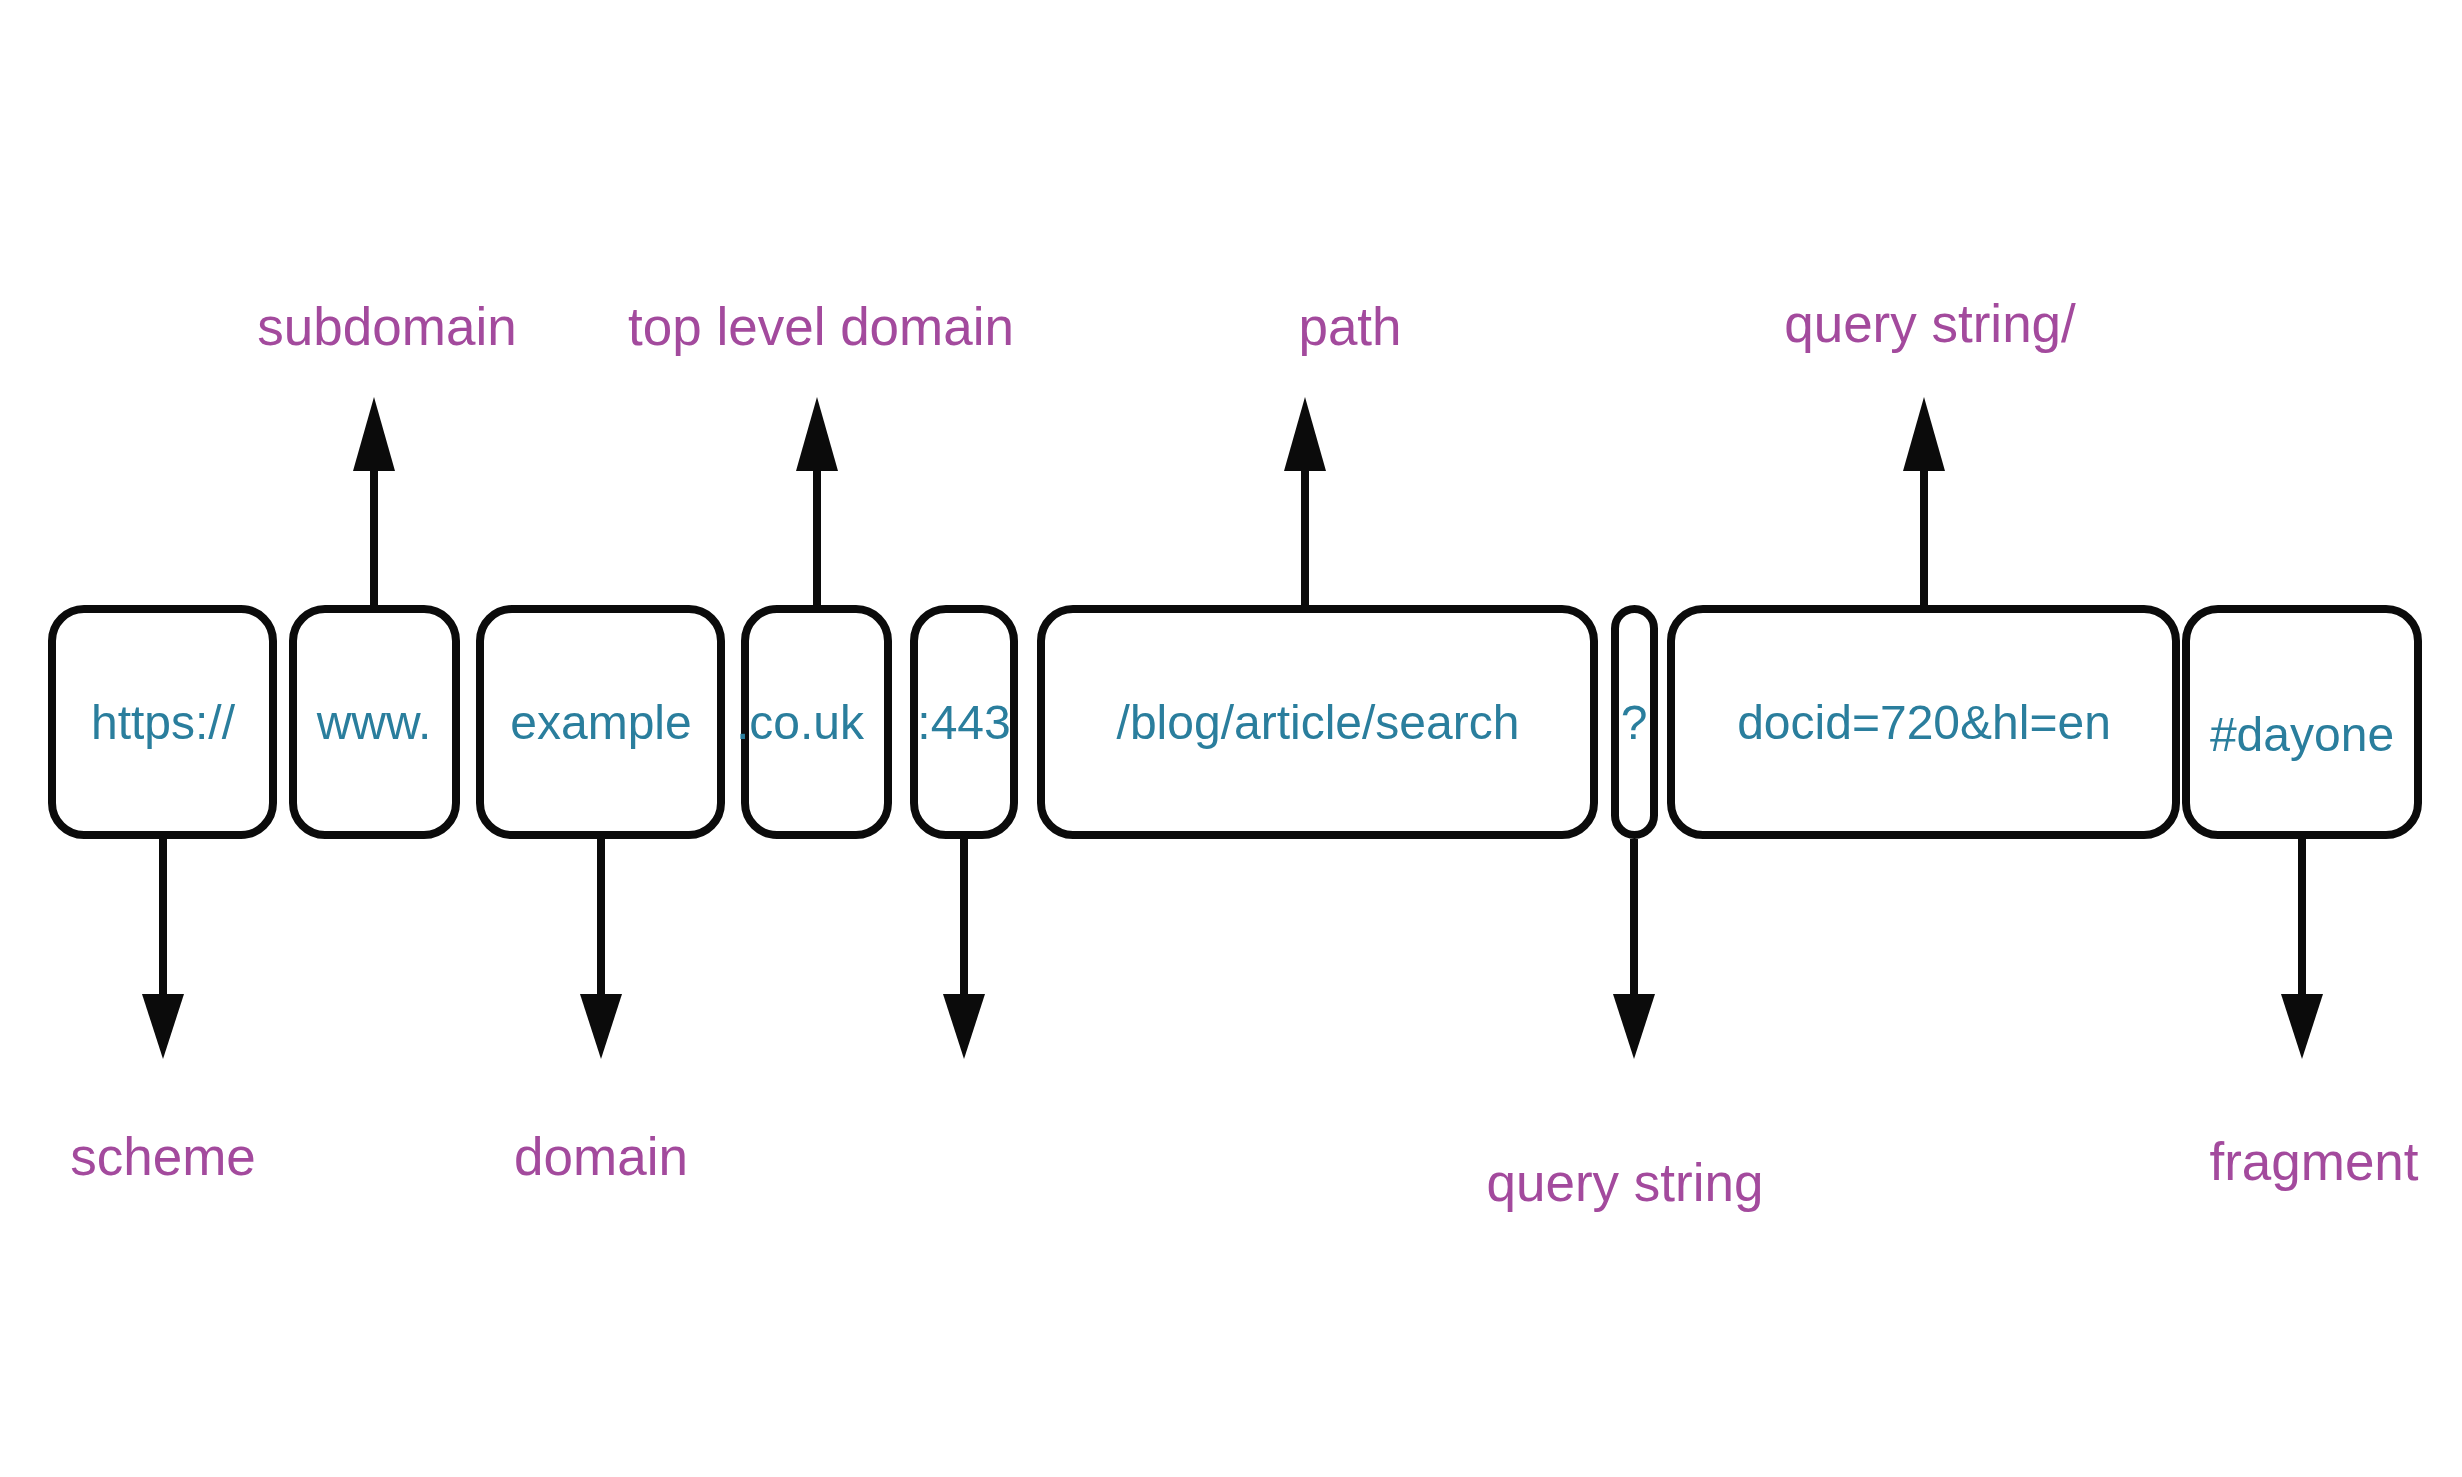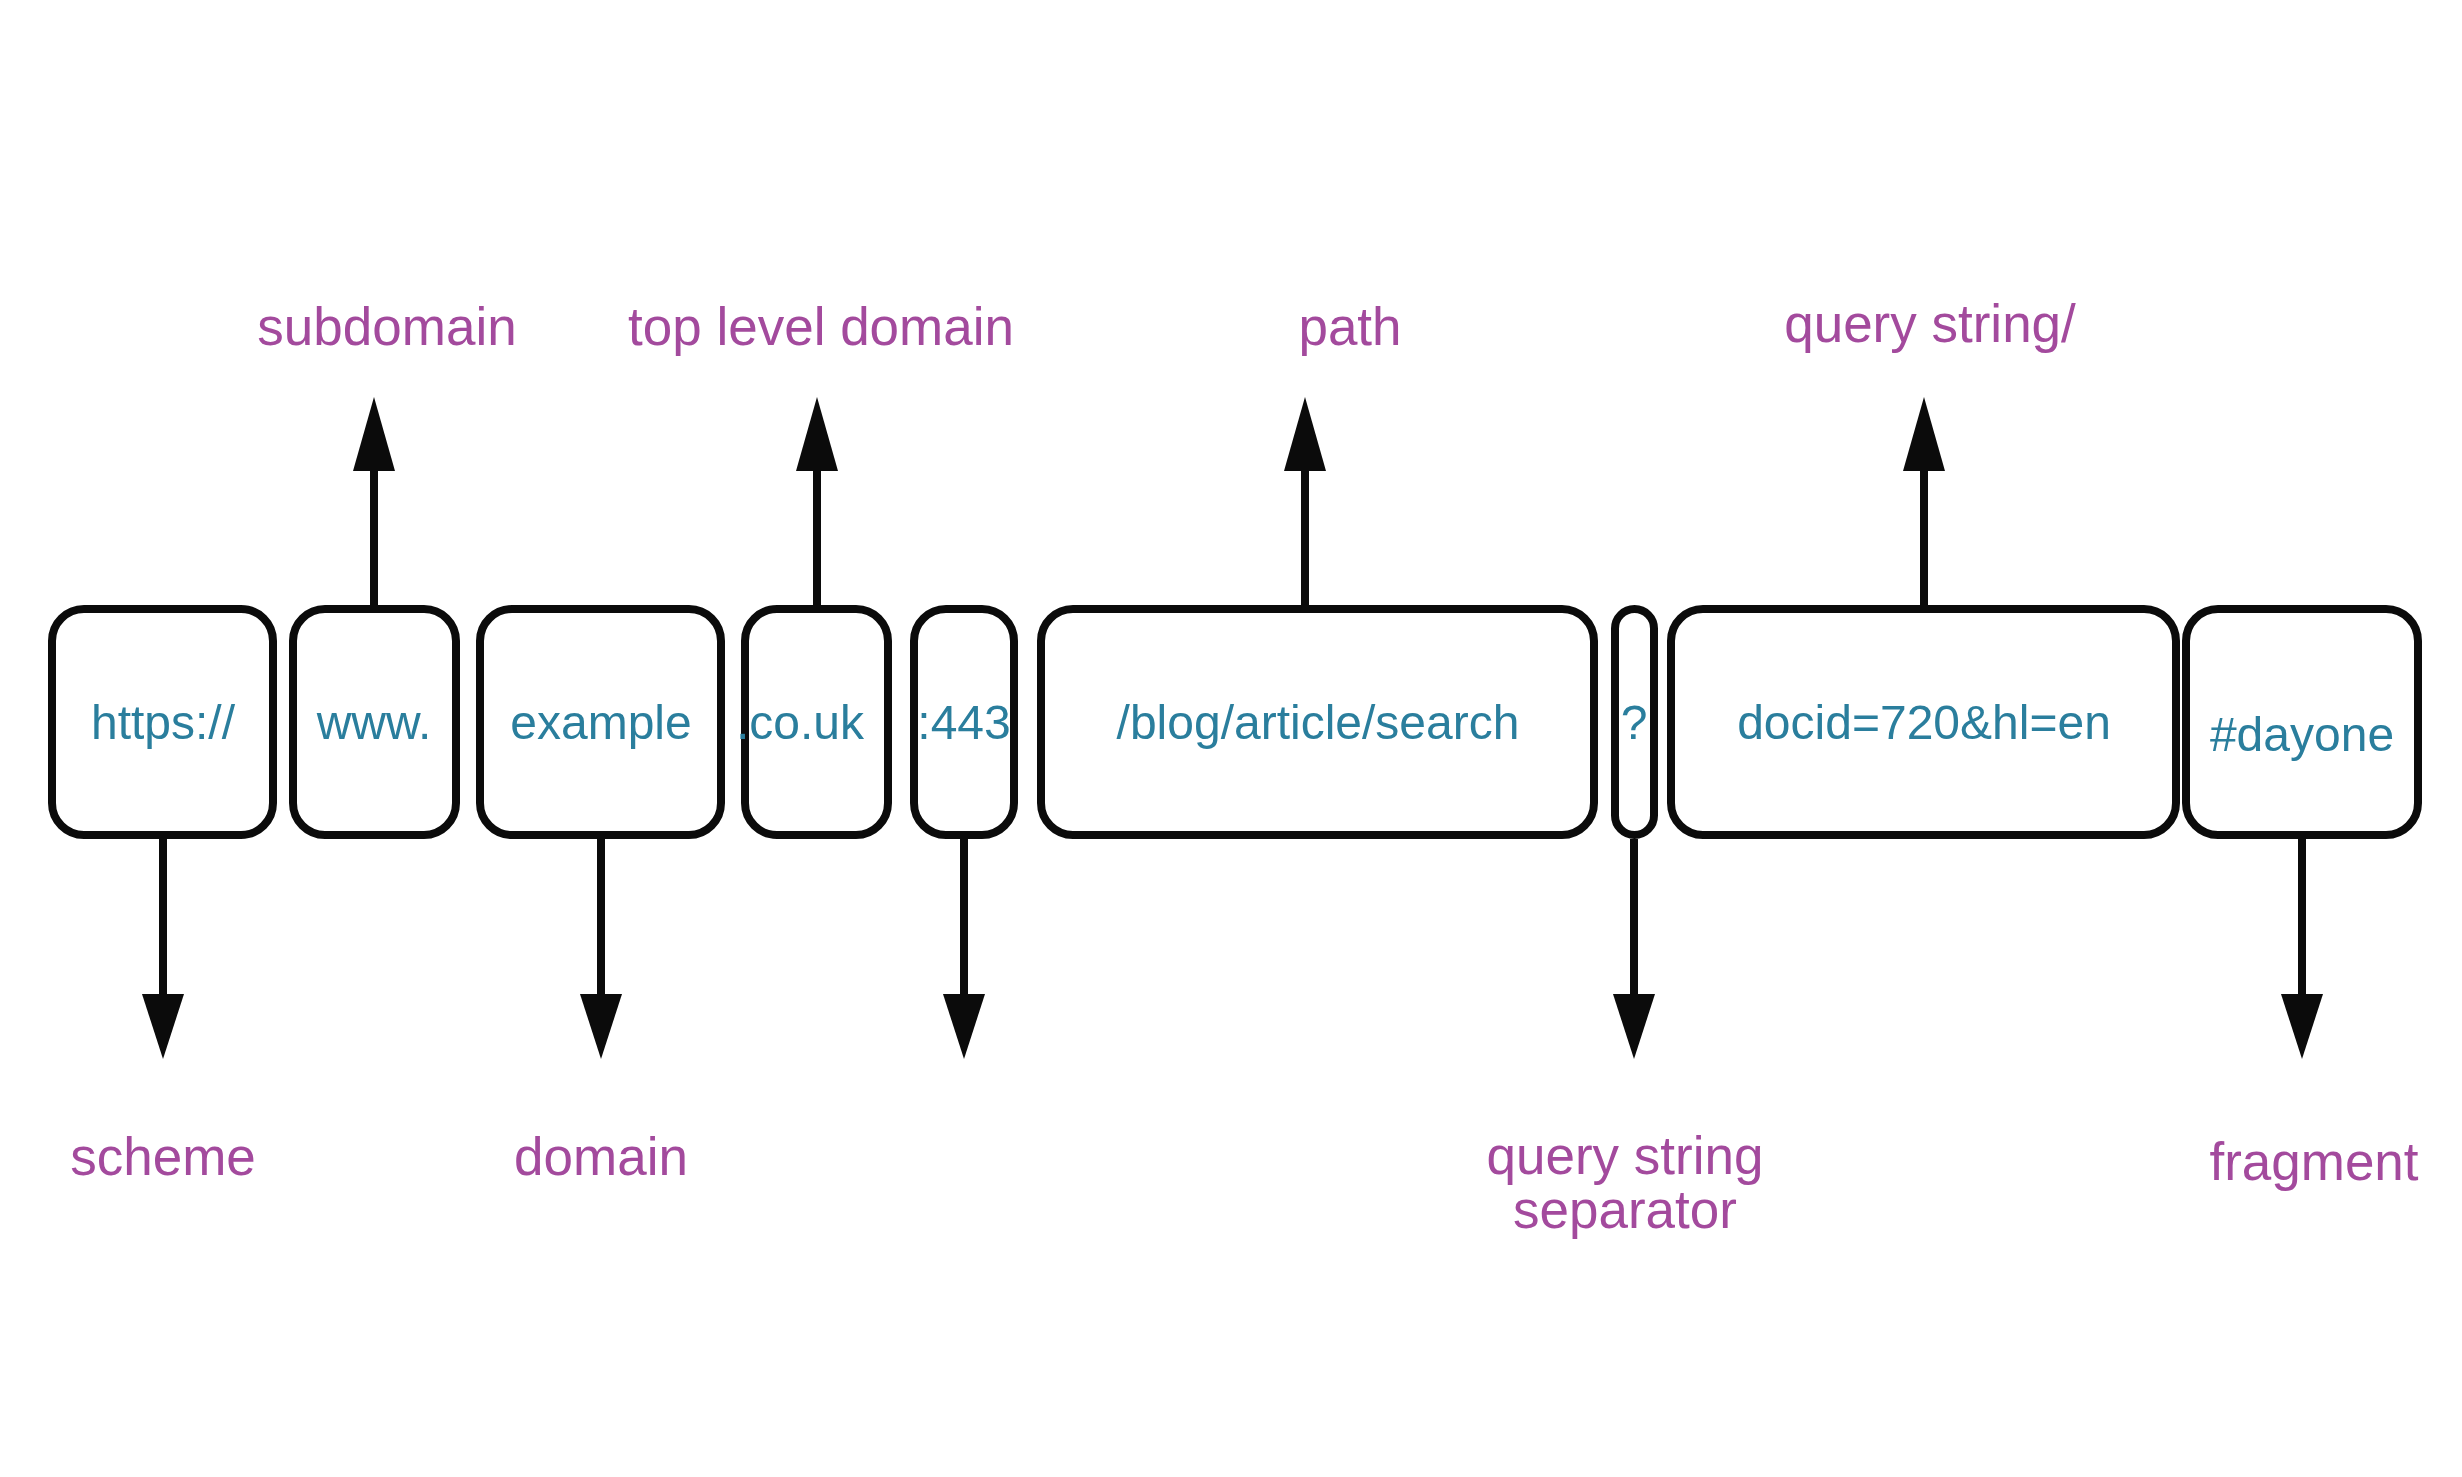--- a/index.html
+++ b/index.html
@@ -141,18 +141,17 @@
   <div class="label" style="left:821px; top:327px;">top level domain</div>
   <div class="label" style="left:1305px; top:327px;margin-left:45px;">path</div>
   <div class="label" style="left:1930px; top:324px;">
     <span class="line">query string/</span>
   </div>
 
   <div class="label" style="left:163px; top:1157px;">scheme</div>
   <div class="label" style="left:601px; top:1157px;">domain</div>
   <div class="label" style="left:1625px; top:1183px;">
     <span class="line">query string</span>
-    <span class="line">separator</span>
   </div>
   <div class="label" style="left:2302px; top:1162px;margin-left:12px;">fragment</div>
 
 </div>
 
 
 </body></html>

